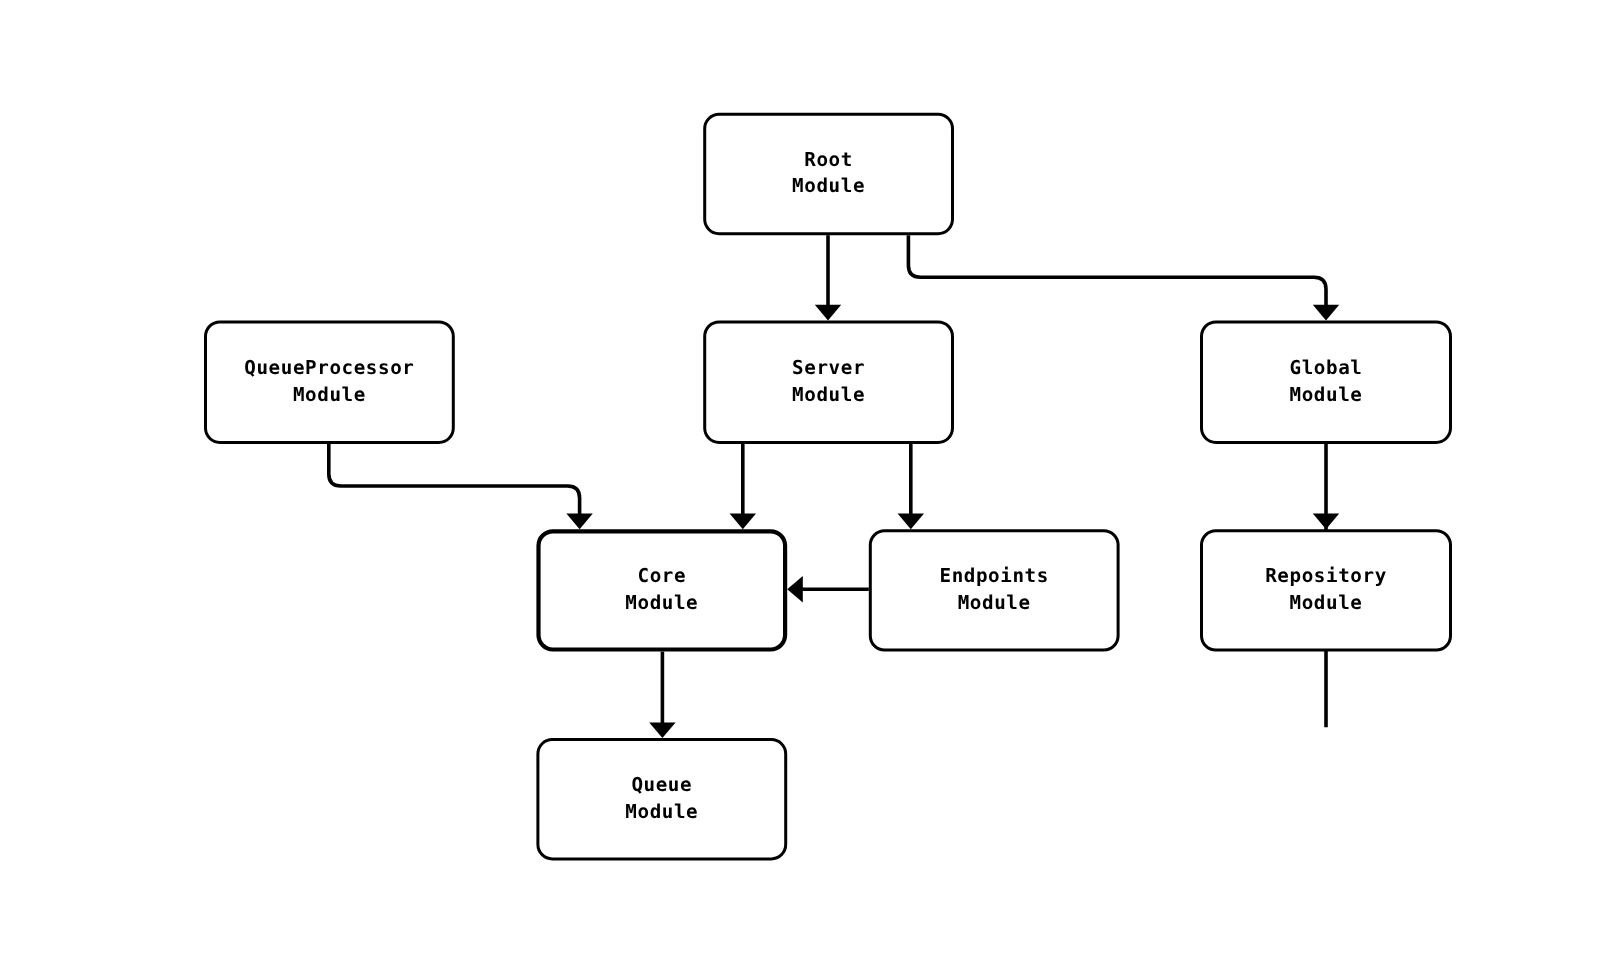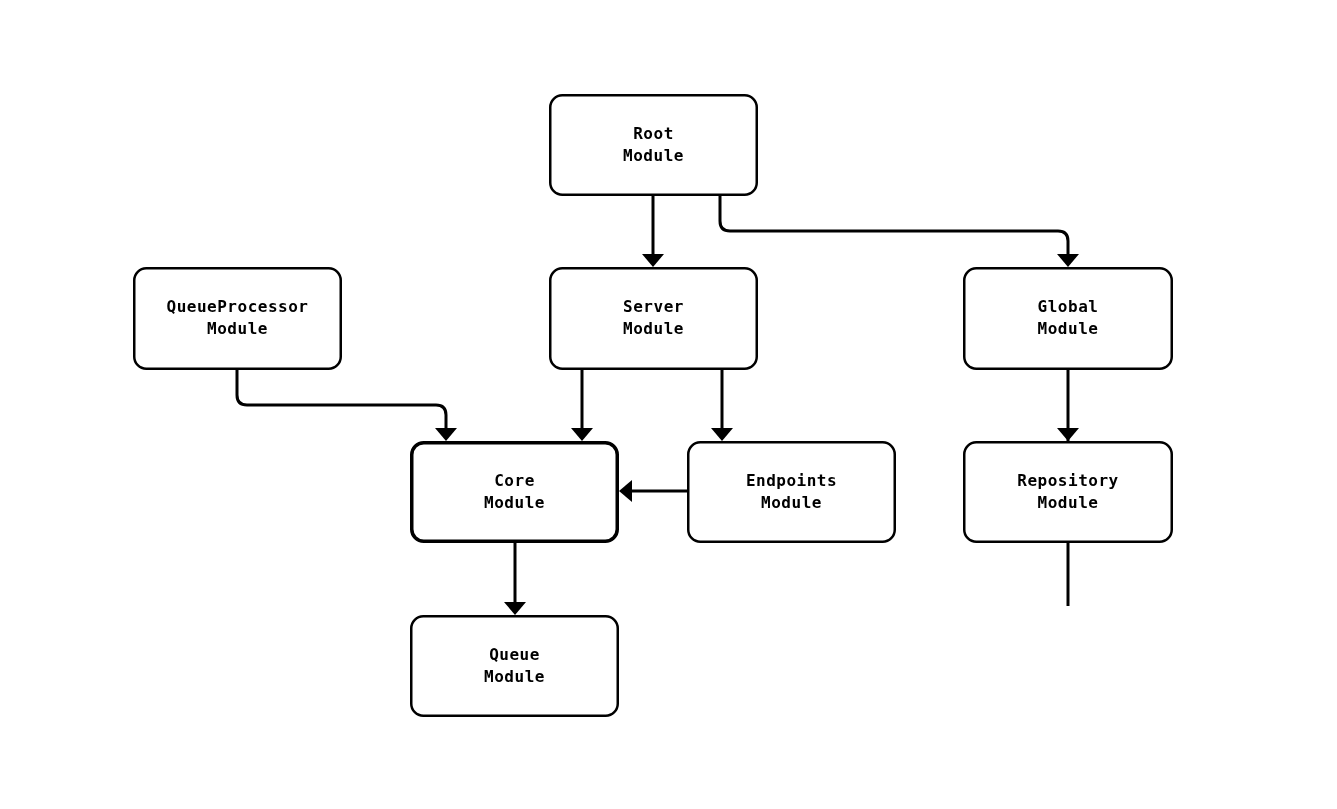--- a/index.html
+++ b/index.html
@@ -11,20 +11,21 @@
     width: 1337px;
     height: 809px;
     overflow: hidden;
     font-family: "DejaVu Sans Mono", "Liberation Mono", monospace;
   }
   #diagram-canvas {
     position: relative;
     width: 1059px;
     height: 809px;
     background: #ffffff;
+    margin-left: 37px;
   }
   svg#diagram-svg {
     position: absolute;
     top: 0;
     left: 0;
     width: 1337px;
     height: 809px;
     display: block;
   }
   .node-rect {

